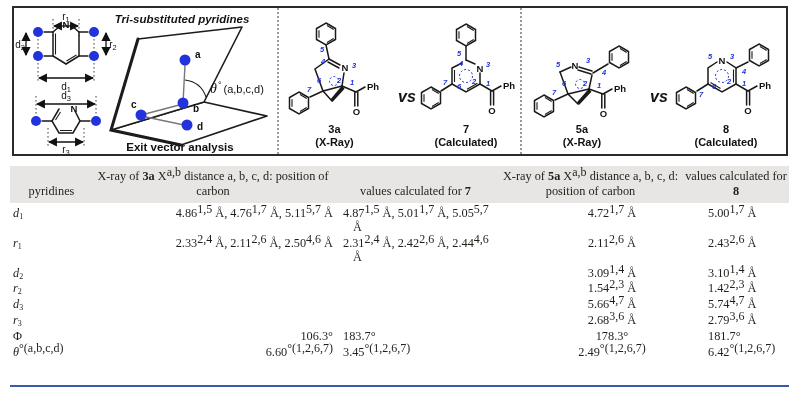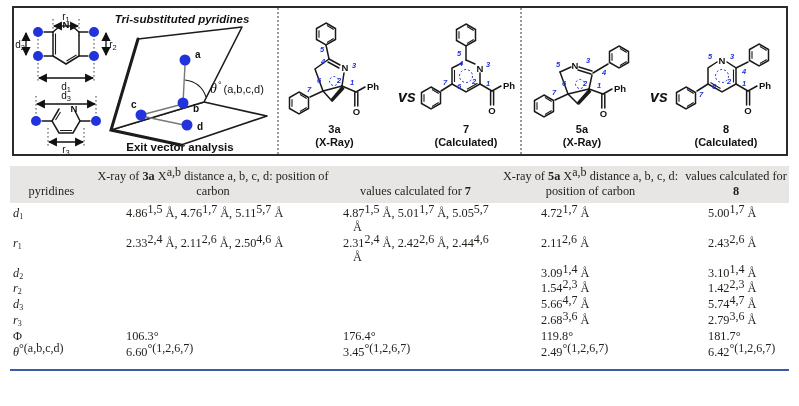--- a/index.html
+++ b/index.html
@@ -56,26 +56,26 @@
   th{
     font-weight:normal;font-size:12.3px;line-height:1.22;
     vertical-align:bottom;text-align:center;padding:3px 2px 4px;
     background:var(--header-bg);
   }
   td{
     font-size:12.3px;line-height:1.13;vertical-align:top;
     padding:1px 0 1px;
   }
   td.c1{padding-left:13px;text-indent:-10px;}
-  td.c2{padding-left:43px;text-indent:-10px;}
+  td.c2{padding-left:43px;text-indent:-10px;text-align:right;}
   td.c3{padding-left:20px;text-indent:-10px;}
-  td.c4{padding-left:53px;text-indent:-10px;}
+  td.c4{padding-left:53px;text-indent:-10px;text-align:center;}
   td.c5{padding-left:35px;text-indent:-10px;}
   tbody tr:first-child td{padding-top:4px;}
-  tbody tr:last-child td{padding-bottom:9px;}
+  tbody tr:last-child td{padding-bottom:25px;}
   sup{font-size:12px;line-height:0;vertical-align:4px;}
   sub{font-size:8px;line-height:0;vertical-align:-2px;}
 </style>
 </head>
 <body>
 
 <svg width="0" height="0" style="position:absolute" aria-hidden="true">
   <defs>
     <g id="ph">
       <path d="M0,-11 L9.5,-5.5 L9.5,5.5 L0,11 L-9.5,5.5 L-9.5,-5.5 Z" fill="none" stroke="#1a1a1a" stroke-width="1.5"></path>
@@ -344,22 +344,22 @@
       <tr>
         <td class="c1"><i>r</i><sub>3</sub></td>
         <td class="c2"></td>
         <td class="c3"></td>
         <td class="c4">2.68<sup>3,6</sup> Å</td>
         <td class="c5">2.79<sup>3,6</sup> Å</td>
       </tr>
       <tr>
         <td class="c1">Φ</td>
         <td class="c2">106.3°</td>
-        <td class="c3">176.4°</td>
-        <td class="c4">119.8°</td>
+        <td class="c3">183.7°</td>
+        <td class="c4">178.3°</td>
         <td class="c5">181.7°</td>
       </tr>
       <tr>
         <td class="c1"><i>θ</i><sup>°(a,b,c,d)</sup></td>
         <td class="c2">6.60<sup>°(1,2,6,7)</sup></td>
         <td class="c3">3.45<sup>°(1,2,6,7)</sup></td>
         <td class="c4">2.49<sup>°(1,2,6,7)</sup></td>
         <td class="c5">6.42<sup>°(1,2,6,7)</sup></td>
       </tr>
     </tbody>

